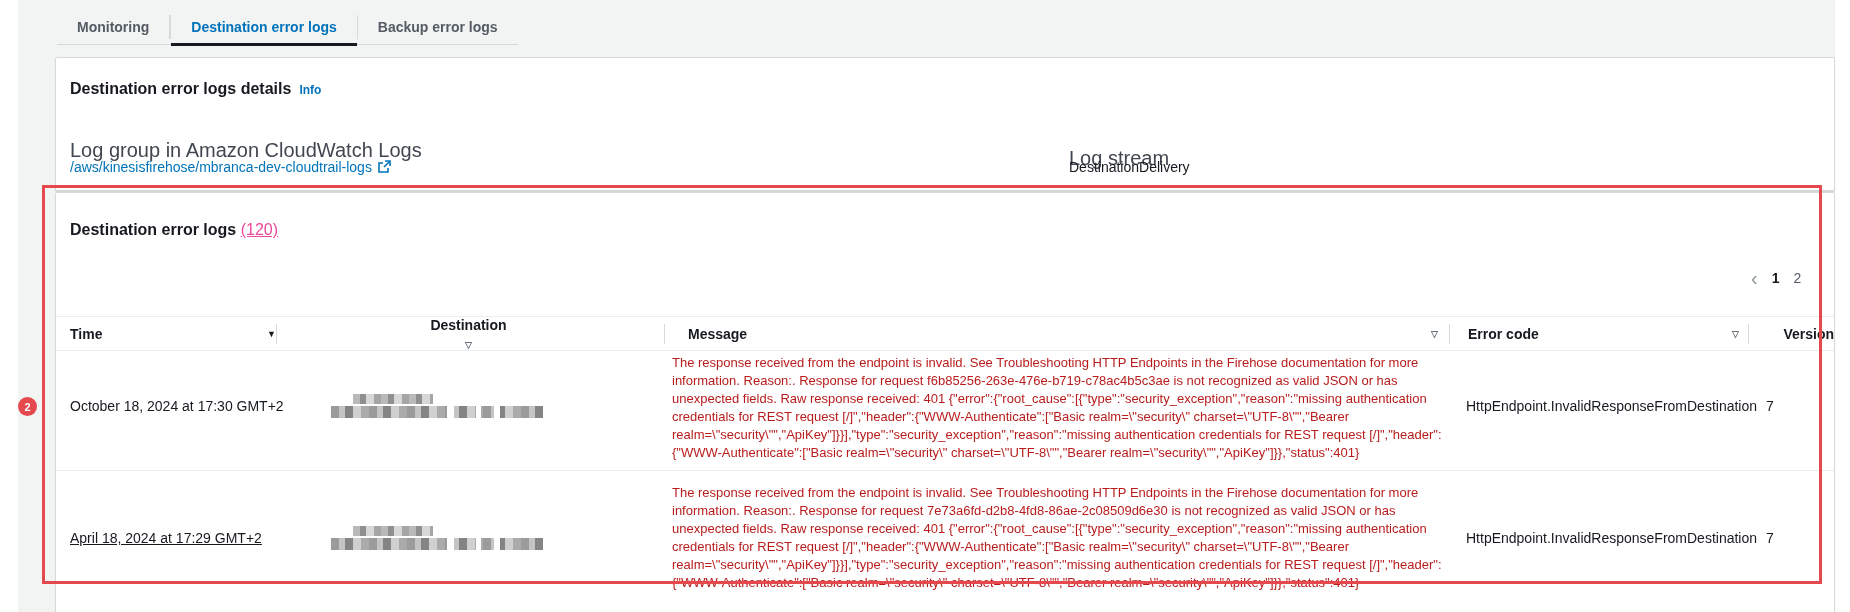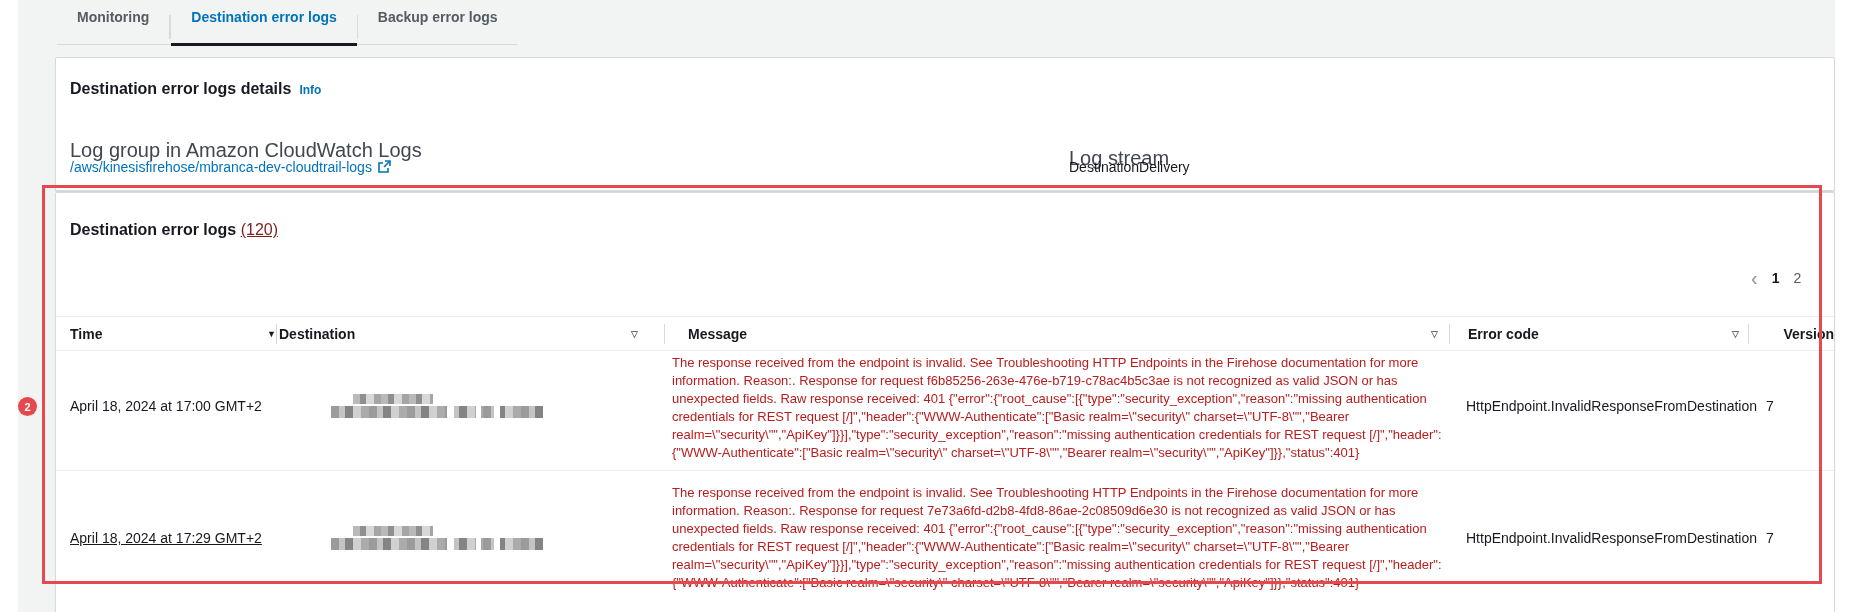--- a/index.html
+++ b/index.html
@@ -14,21 +14,21 @@
   .abs { position: absolute; }
   .page-bg { left:18px; top:0; width:1817px; height:612px; background:#f2f3f3; }
 
   
   .tabbar {
     left:57px; top:9px; height:36px;
     display:flex; align-items:stretch;
     border-bottom:1px solid #d5dbdb;
   }
   .tab {
-    display:flex; 
+    display:flex; align-items:center;
     padding:0 20px; font-size:14px; font-weight:700; color:#545b64;
     cursor:pointer; position:relative; white-space:nowrap;
   }
   .tab.active { color:#0073bb; }
   .tab.active::after {
     content:""; position:absolute; left:0; right:0; bottom:-2px;
     height:3px; background:#16191f;
   }
   .tab-divider { width:1px; background:#d5dbdb; align-self:center; height:24px; }
 
@@ -39,21 +39,21 @@
     box-shadow:0 1px 1px rgba(0,28,36,.15);
   }
   .card1 { left:55px; top:57px; width:1780px; height:134px;padding-left:8px; }
   .card2 { left:55px; top:192px; width:1780px; height:440px; }
 
   .card-title { font-size:16px; font-weight:700; color:#16191f; }
   .info-link { font-size:12px; font-weight:700; color:#0073bb; text-decoration:none; cursor:pointer; }
   .kv-label { font-size:20px; color:#414750; }
   .kv-value { font-size:14px; color:#16191f; }
   .link { color:#0073bb; text-decoration:none; cursor:pointer; }
-  .count { font-weight:400; color:#7f1d1d;text-decoration:underline; }
+  .count { font-weight:400; color:#ec4899;text-decoration:underline; }
 
   
   .search-wrap { left:14px; top:70px; width:467px; height:30px; }
   .search-wrap svg { position:absolute; left:10px; top:8px; }
   .search-input {
     width:100%; height:100%; border:1px solid #aab7b8; border-radius:2px;
     padding:0 8px 0 32px; font-family:"Liberation Sans",sans-serif;
     font-size:13px; font-style:italic; color:#16191f; background:#fff; outline:none;
   }
   .search-input::placeholder { color:#879596; font-style:italic; }
@@ -146,42 +146,42 @@
     <span class="page-num current">1</span>
     <span class="page-num">2</span>
   </div>
 
   <div class="abs thead">
     <div class="th" style="left:14px; width:206px;">
       <span>Time</span>
       <span class="sort-icon">▼</span>
     </div>
     <div class="col-divider" style="left:220px;"></div>
-    <div class="th" style="left:223px; width:359px;">
+    <div class="th" style="left:233px; width:359px;flex-direction:column;">
       <span>Destination</span>
       <span class="sort-icon neutral">▽</span>
     </div>
     <div class="col-divider" style="left:608px;"></div>
     <div class="th" style="left:632px; width:750px;">
       <span>Message</span>
       <span class="sort-icon neutral">▽</span>
     </div>
     <div class="col-divider" style="left:1393px;"></div>
     <div class="th" style="left:1412px; width:271px;gap:44px;">
       <span>Error code</span>
       <span class="sort-icon neutral">▽</span>
     </div>
     <div class="col-divider" style="left:1692px;"></div>
     <div class="th" style="left:1710px; width:68px;justify-content:flex-end;">
       <span>Version</span>
     </div>
   </div>
 
   <div class="trow r1">
-    <div class="cell-mid" style="left:14px;">April 18, 2024 at 17:00 GMT+2</div>
+    <div class="cell-mid" style="left:14px;">October 18, 2024 at 17:30 GMT+2</div>
     <div class="redact">
         <div class="r-top"></div>
         <div class="r-bottom"></div>
       </div>
     <div class="cell-msg">The response received from the endpoint is invalid. See Troubleshooting HTTP Endpoints in the Firehose documentation for more information. Reason:. Response for request f6b85256-263e-476e-b719-c78ac4b5c3ae is not recognized as valid JSON or has unexpected fields. Raw response received: 401 {"error":{"root_cause":[{"type":"security_exception","reason":"missing authentication credentials for REST request [/]","header":{"WWW-Authenticate":["Basic realm=\"security\" charset=\"UTF-8\"","Bearer realm=\"security\"","ApiKey"]}}],"type":"security_exception","reason":"missing authentication credentials for REST request [/]","header":{"WWW-Authenticate":["Basic realm=\"security\" charset=\"UTF-8\"","Bearer realm=\"security\"","ApiKey"]}},"status":401}</div>
     <div class="cell-mid" style="left:1410px;">HttpEndpoint.InvalidResponseFromDestination</div>
     <div class="cell-mid" style="left:1710px;">7</div>
   </div>
 
   <div class="trow r2">

